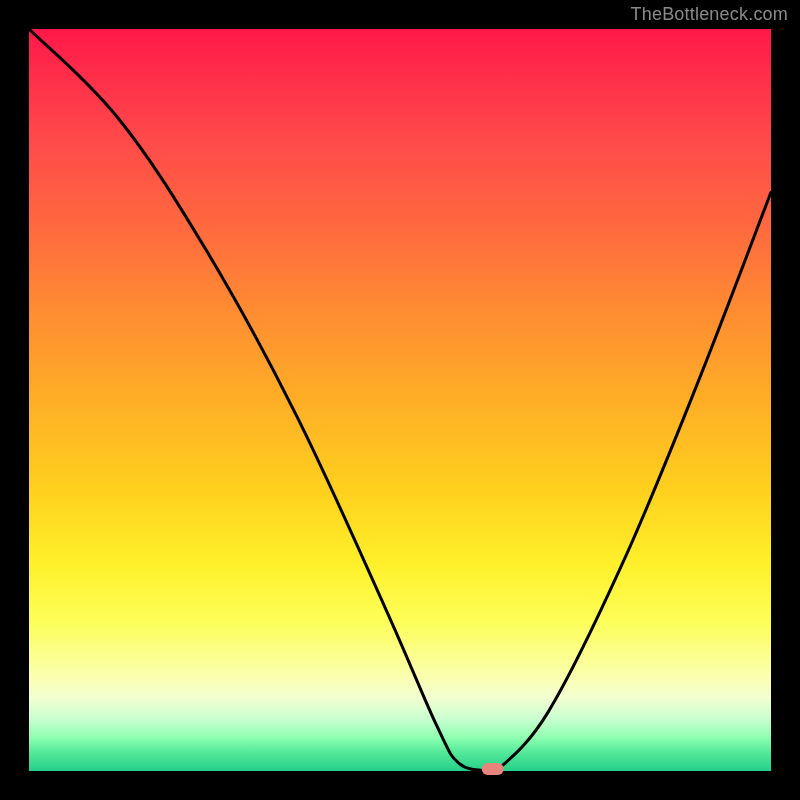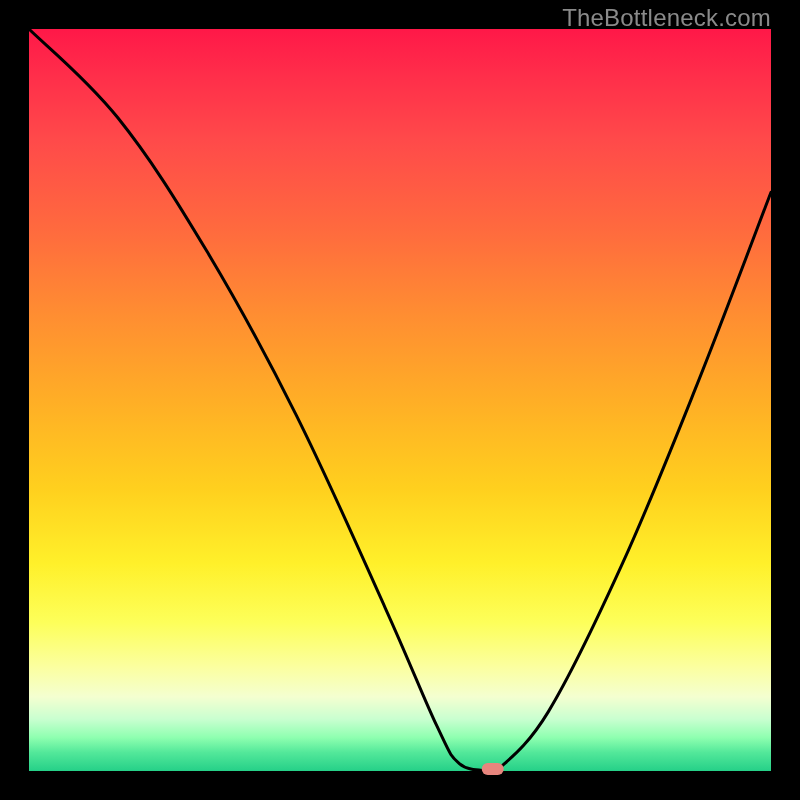--- a/index.html
+++ b/index.html
@@ -47,23 +47,23 @@
     position: absolute;
     left: 0;
     top: 0;
     width: 742px;
     height: 742px;
     overflow: visible;
   }
   .attribution {
     position: absolute;
     top: 4px;
-    right: 29px;
+    right: 12px;
     color: #8a8a8a;
-    font-size: 24px;
+    font-size: 18px;
     font-weight: 400;
     letter-spacing: 0.2px;
   }
   .marker {
     fill: #e7857d;
   }
 </style>
 </head>
 <body>
 

